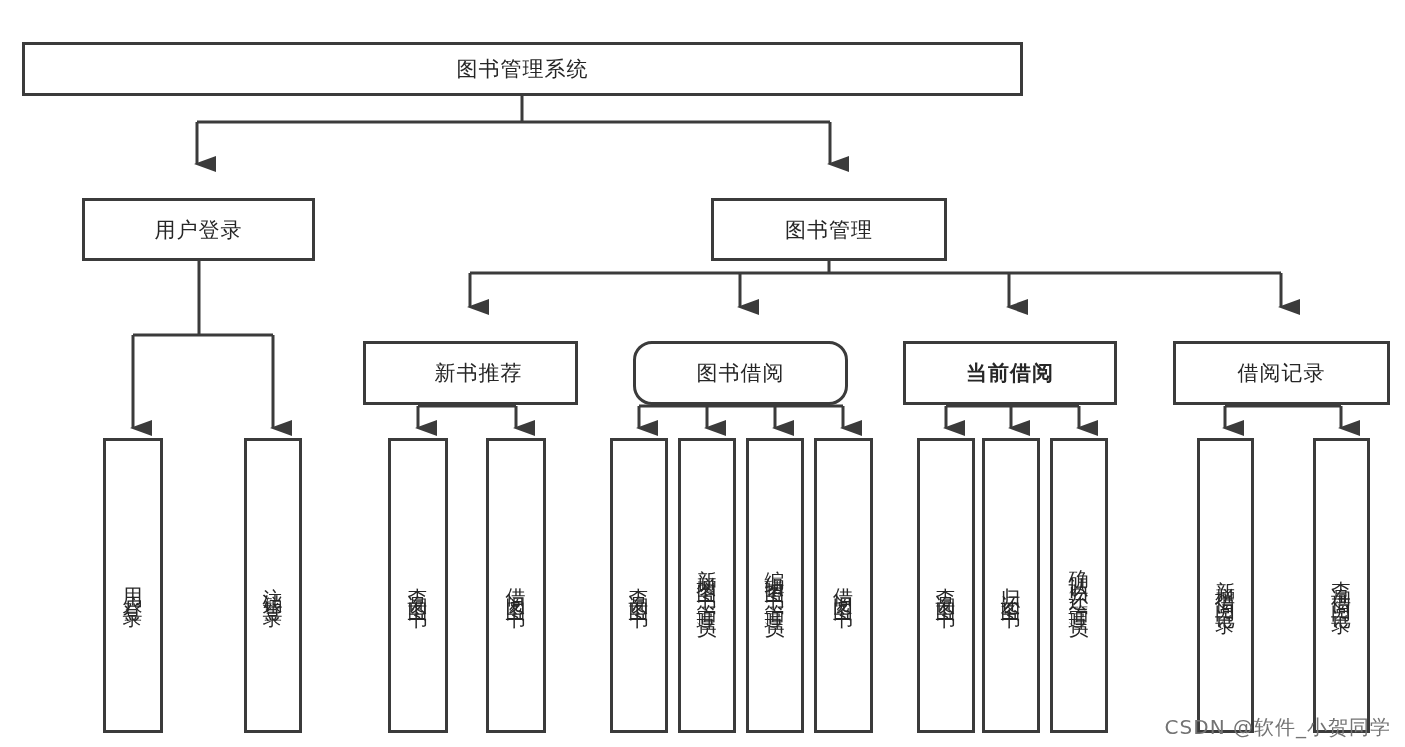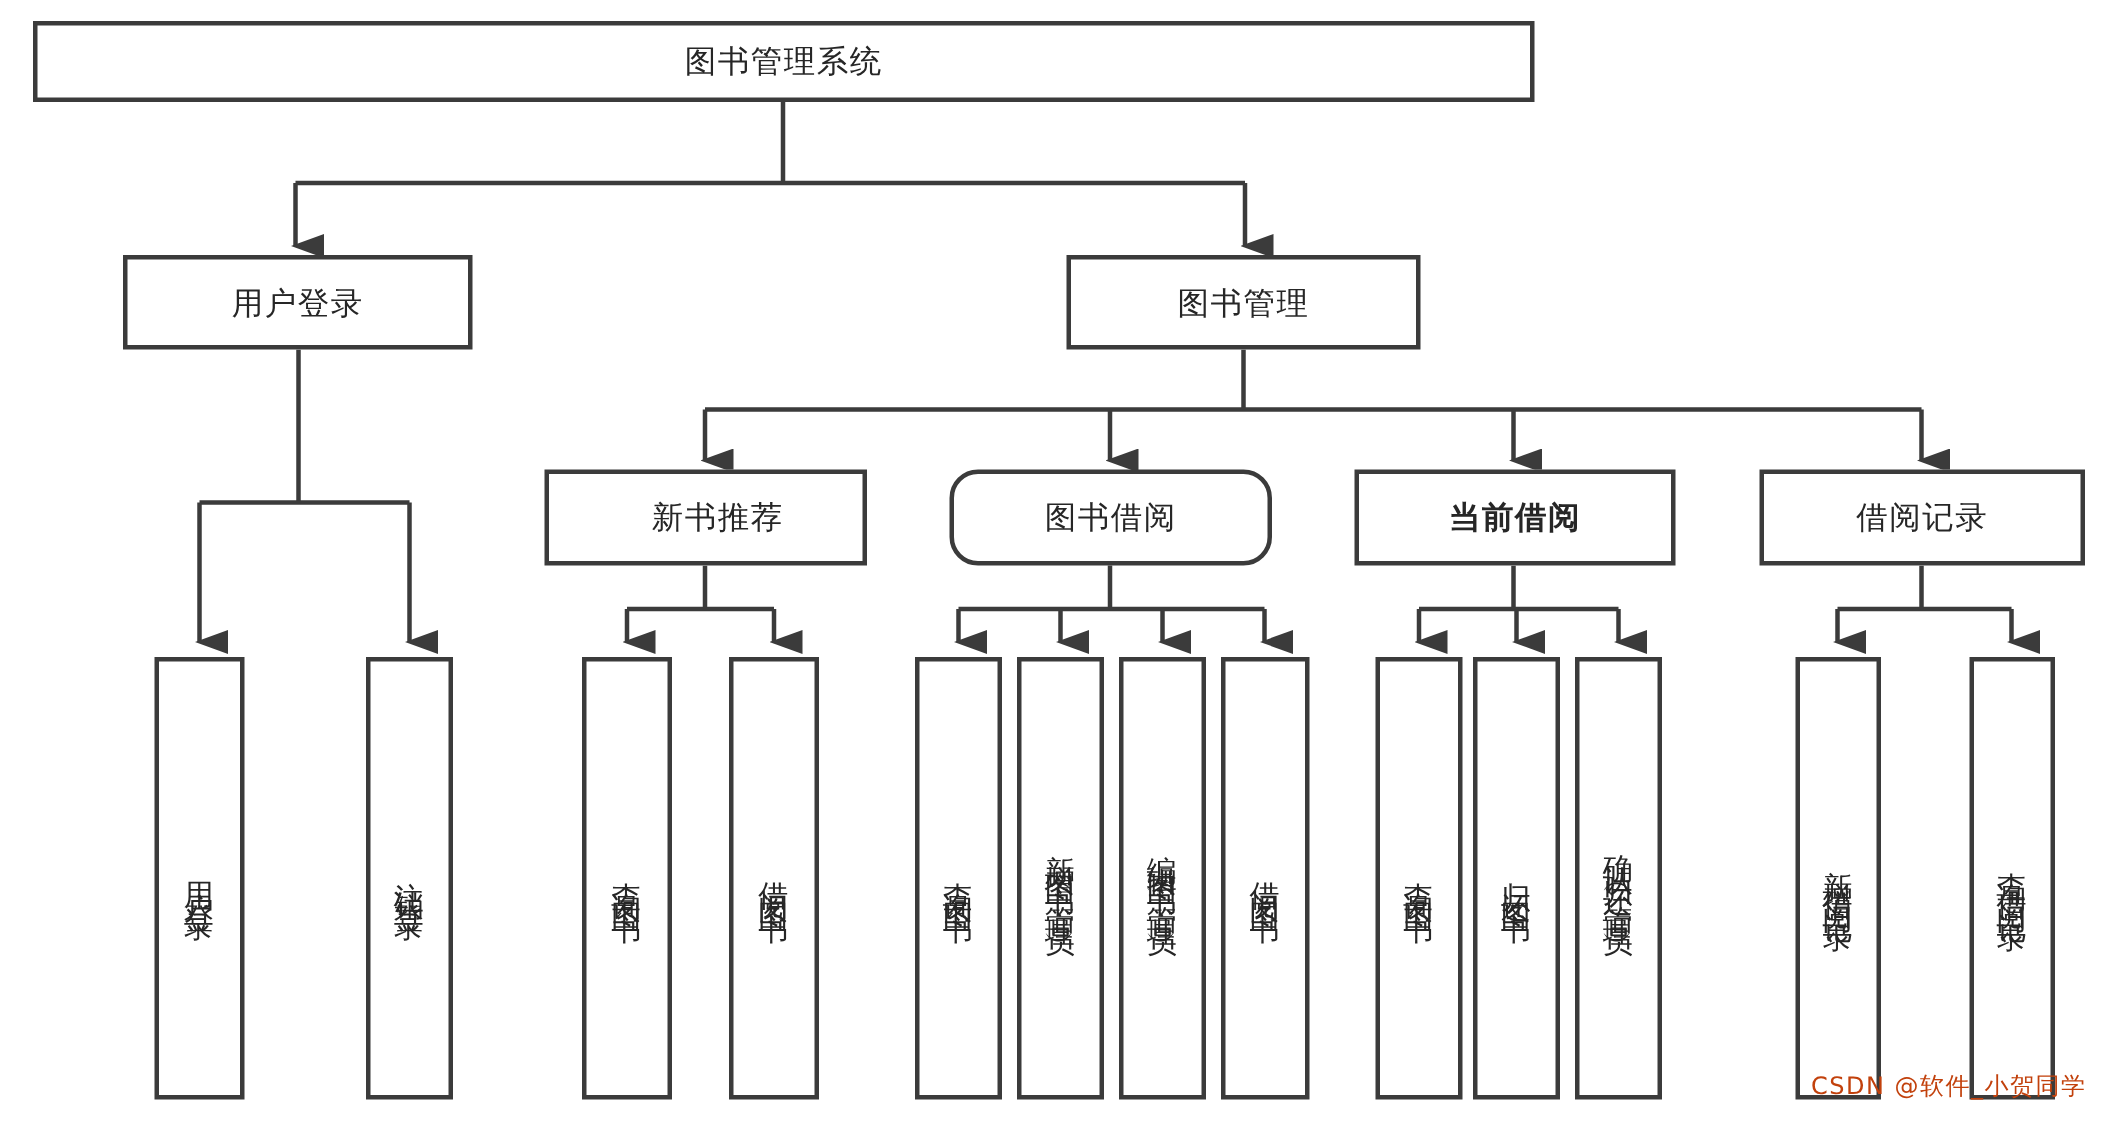--- a/index.html
+++ b/index.html
@@ -28,20 +28,21 @@
     background: #ffffff;
     color: #262626;
     display: flex;
     align-items: center;
     justify-content: center;
   }
   .h-node {
     font-size: 21px;
     letter-spacing: 1px;
     white-space: nowrap;
+    margin-top: 28px;
   }
   .root-node {
     left: 22px; top: 14px;
     width: 1001px; height: 54px;
   }
   .n-user-login   { left: 82px;  top: 170px; width: 233px; height: 63px; }
   .n-book-mgmt    { left: 711px; top: 170px; width: 236px; height: 63px; text-align: center; }
   .n-new-books    { left: 363px; top: 313px; width: 215px; height: 64px; padding-left: 16px; }
   .n-book-borrow  { left: 633px; top: 313px; width: 215px; height: 64px; border-radius: 19px; }
   .n-current-borrow { left: 903px; top: 313px; width: 214px; height: 64px; font-weight: bold; }
@@ -65,22 +66,22 @@
   .leaf-c4 { left: 814px;  width: 59px; }
   .leaf-d1 { left: 917px;  width: 58px; }
   .leaf-d2 { left: 982px;  width: 58px; }
   .leaf-d3 { left: 1050px; width: 58px; }
   .leaf-e1 { left: 1197px; width: 57px; }
   .leaf-e2 { left: 1313px; width: 57px; }
   .watermark {
     position: absolute;
     right: 14px;
     top: 714px;
-    font-size: 16px;
-    color: #c2410c;
+    font-size: 20px;
+    color: #737373;
     letter-spacing: 1px;
     white-space: nowrap;
   }
 </style>
 </head>
 <body>
 
 <div class="canvas">
 
   <svg class="connectors" viewBox="0 0 1405 747" aria-hidden="true">

